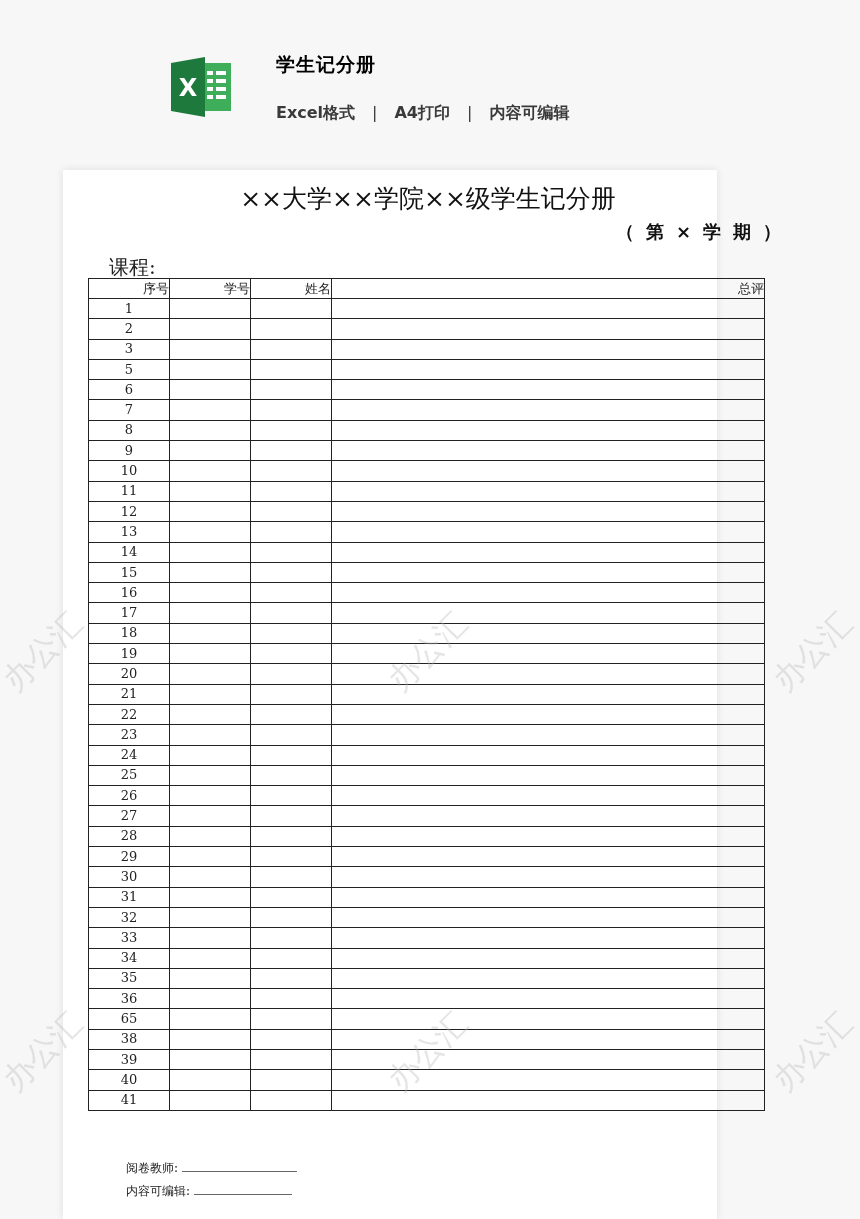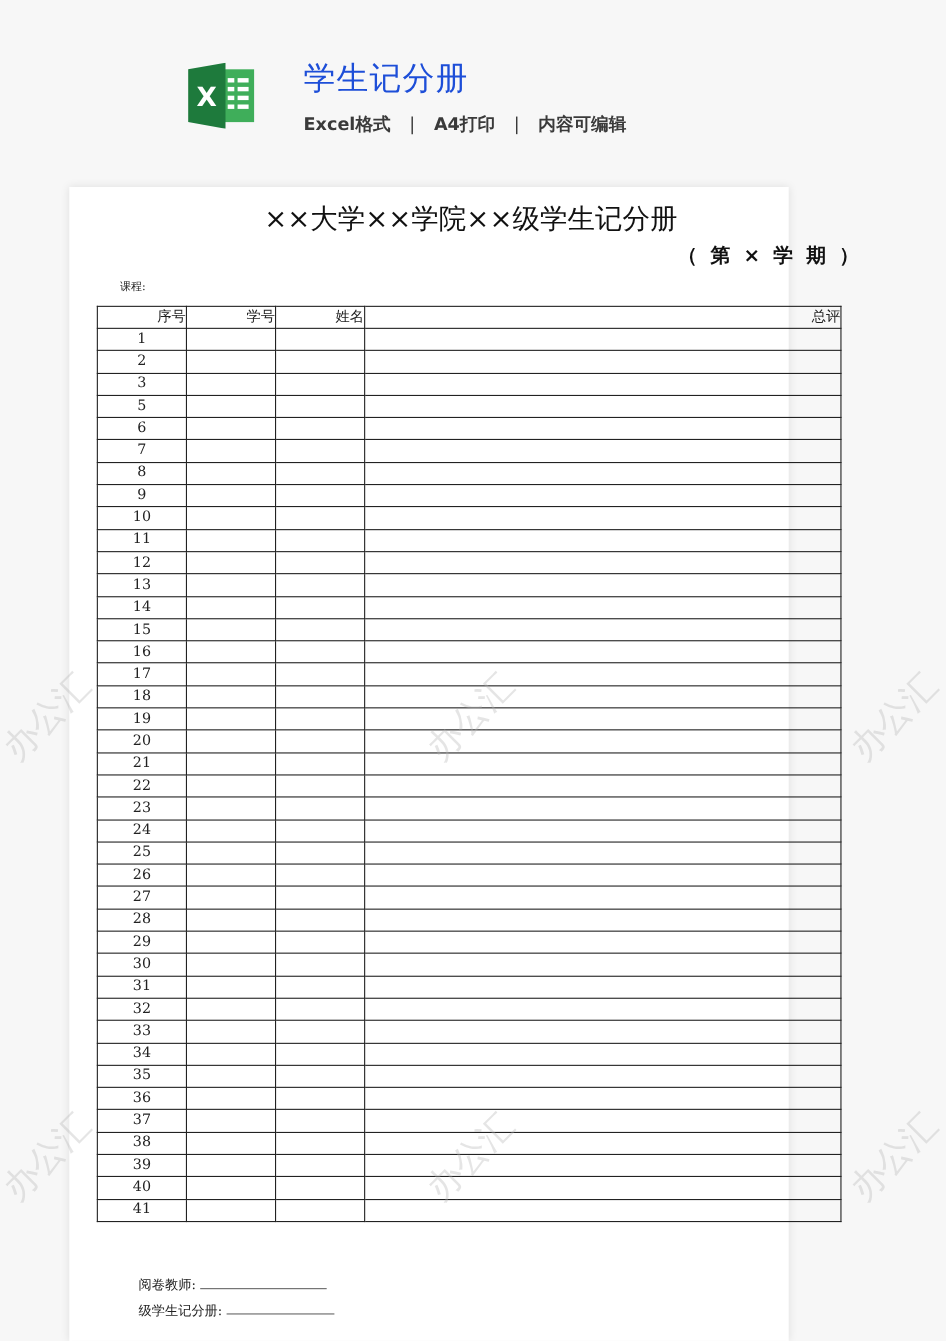--- a/index.html
+++ b/index.html
@@ -3,41 +3,41 @@
 <meta charset="utf-8">
 <style>
   html, body { margin:0; padding:0; }
   body {
     width:860px; height:1219px; background:#f7f7f7; position:relative; overflow:hidden;
     font-family:"DejaVu Sans", sans-serif;
   }
   .header { position:absolute; left:0; top:0; width:860px; height:160px; }
   .logo { position:absolute; left:171px; top:57px; width:62px; height:60px; }
   .hdr-title {
-    position:absolute; left:276px; top:52px; font-size:29px; font-weight:normal; color:#1d4ed8;
+    position:absolute; left:276px; top:52px; font-size:19px; font-weight:bold; color:#000000;
     font-family:"DejaVu Sans", sans-serif; letter-spacing:1px;
   }
   .hdr-tags {
     position:absolute; left:276px; top:103px; font-size:16px; font-weight:bold; color:#3a3a3a;
     font-family:"DejaVu Sans", sans-serif; white-space:nowrap;
   }
   .hdr-tags .sep { display:inline-block; margin:0 17px; font-weight:normal; }
   .paper {
     position:absolute; left:63px; top:170px; width:654px; height:1049px; background:#fff;
     box-shadow:0 0 8px rgba(0,0,0,0.10);
   }
   .doc-title {
     position:absolute; left:0; width:730px; top:12px; text-align:center; font-size:25px;
     font-family:"DejaVu Serif", serif; color:#111;
   }
   .doc-sub {
     position:absolute; left:0; width:730px; top:50px; text-align:right; font-size:18px;
     font-weight:bold; letter-spacing:12px; color:#111; font-family:"DejaVu Sans", sans-serif;
   }
-  .course { position:absolute; left:46px; top:84px; font-size:10px; font-family:"DejaVu Serif", serif; color:#222; }
+  .course { position:absolute; left:46px; top:84px; font-size:20px; font-family:"DejaVu Serif", serif; color:#222; }
   table.grid {
     position:absolute; left:25px; top:108px; width:677px; border-collapse:collapse;
     font-family:"DejaVu Serif", serif; font-size:13px; color:#222;
   }
   table.grid th, table.grid td {
     border:1.5px solid #222; height:19.3px; padding:0; text-align:center; font-weight:normal; line-height:18px;
   }
   table.grid th { height:19px;text-align:right; }
   .c1 { width:80px; } .c2 { width:80px; } .c3 { width:80px; }
   .footer { position:absolute; left:63px; font-size:12px; font-family:"DejaVu Serif", serif; color:#222; }
@@ -291,21 +291,21 @@
           <td></td>
           <td></td>
         </tr>
         <tr>
           <td>36</td>
           <td></td>
           <td></td>
           <td></td>
         </tr>
         <tr>
-          <td>37</td>
+          <td>65</td>
           <td></td>
           <td></td>
           <td></td>
         </tr>
         <tr>
           <td>38</td>
           <td></td>
           <td></td>
           <td></td>
         </tr>
@@ -328,21 +328,21 @@
           <td></td>
         </tr>
       </tbody>
   </table>
 
   <div class="footer" style="top:987px;">
     <span>阅卷教师:</span>
     <span class="line" style="width:115px;"></span>
   </div>
   <div class="footer" style="top:1010px;">
-    <span>级学生记分册:</span>
+    <span>内容可编辑:</span>
     <span class="line" style="width:98px;"></span>
   </div>
 </div>
 
 <div class="wm" style="left:-5px;top:630px;">办公汇</div>
 <div class="wm" style="left:380px;top:630px;">办公汇</div>
 <div class="wm" style="left:765px;top:630px;">办公汇</div>
 <div class="wm" style="left:-5px;top:1030px;">办公汇</div>
 <div class="wm" style="left:380px;top:1030px;">办公汇</div>
 <div class="wm" style="left:765px;top:1030px;">办公汇</div>

